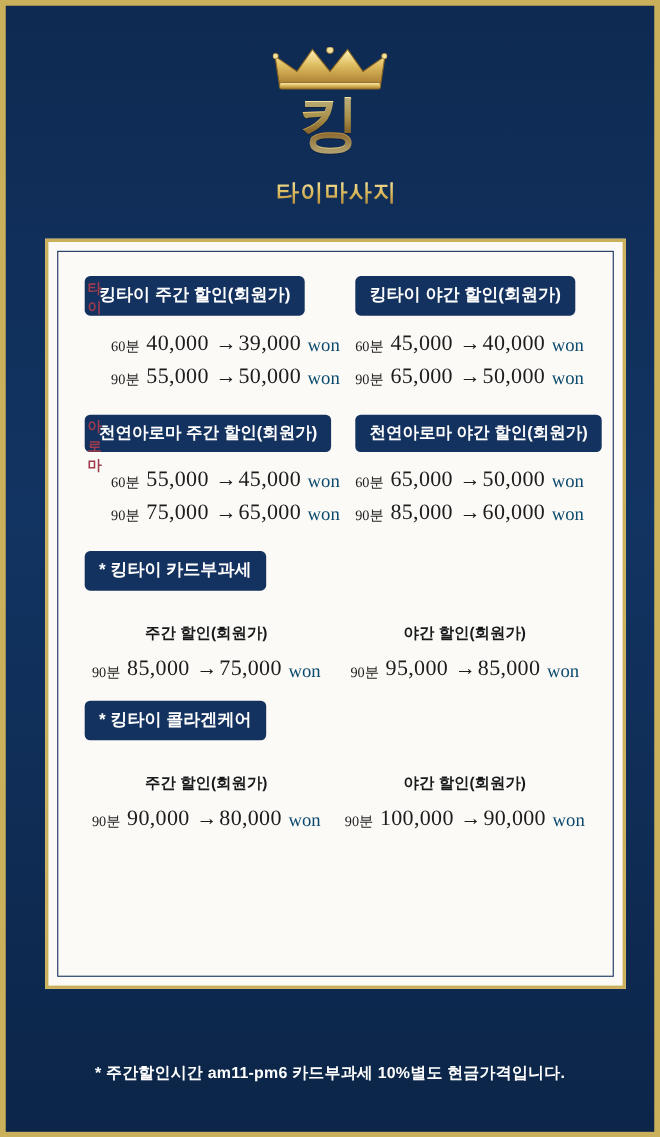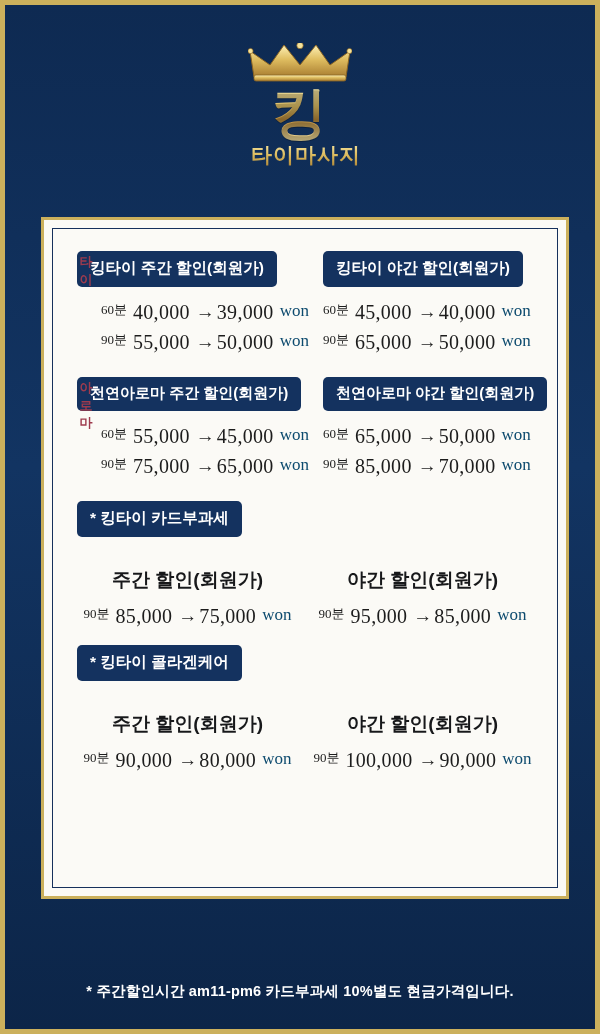--- a/index.html
+++ b/index.html
@@ -32,21 +32,21 @@
     font-weight: bold;
     line-height: 1;
     letter-spacing: 2px;
     background: linear-gradient(180deg, #fdf0b4 0%, #e3c367 38%, #b6883a 62%, #f3e1a0 100%);
     -webkit-background-clip: text;
     background-clip: text;
     color: transparent;
     text-shadow: 0 1px 0 rgba(0,0,0,.25);
   }
   .logo-sub {
-    margin-top: 0;
+    margin-top: 20px;
     font-family: "Liberation Sans", sans-serif;
     font-size: 21px;
     font-weight: bold;
     letter-spacing: 1px;
     background: linear-gradient(180deg, #fbeeb0 0%, #dcbb5e 50%, #a97f31 100%);
     -webkit-background-clip: text;
     background-clip: text;
     color: transparent;
     padding-left: 12px;
   }
@@ -80,21 +80,21 @@
   .grid2 {
     display: grid;
     grid-template-columns: 1fr 1fr;
     column-gap: 14px;
   }
   .col { position: relative; }
   .pill-row { margin-bottom: 14px; }
   
   .price-line {
     display: flex;
-    align-items: flex-start;
+    align-items: flex-end;
     margin: 3px 0 7px;
     white-space: nowrap;
   }
   .dur {
     font-family: "Liberation Serif", serif;
     font-size: 13px;
     color: #1c1c1c;
     margin-right: 6px;
   }
   .amt {
@@ -125,31 +125,31 @@
     font-weight: bold;
     color: #9e3b4e;
     line-height: 1.35;
     text-align: center;
   }
   .has-side .price-line { padding-left: 24px; }
   .block-gap { height: 16px; }
   
   .sub-head {
     text-align: center;
-    font-size: 19px;
+    font-size: 14px;
     font-weight: bold;
     color: #17181a;
     margin: 16px 0 12px;
   }
   .center-line { justify-content: center; }
   .spacer-sm { height: 10px; }
   
   .footer {
     position: absolute;
-    left: 0; bottom: 28px;
+    left: 0; bottom: 44px;
     width: 100%;
     text-align: center;
     color: #ffffff;
     font-size: 14.5px;
     font-weight: bold;
     letter-spacing: .2px;
   }
 </style>
 </head>
 <body>
@@ -258,21 +258,21 @@
               <span class="dur">60분</span>
               <span class="amt">65,000</span>
               <span class="arrow">→</span>
               <span class="amt">50,000</span>
               <span class="won">won</span>
             </div>
             <div class="price-line">
               <span class="dur">90분</span>
               <span class="amt">85,000</span>
               <span class="arrow">→</span>
-              <span class="amt">70,000</span>
+              <span class="amt">60,000</span>
               <span class="won">won</span>
             </div>
           </div>
         </div>
       </div>
 
       <div class="block-gap"></div>
 
       <div>
         <div class="pill-row">

